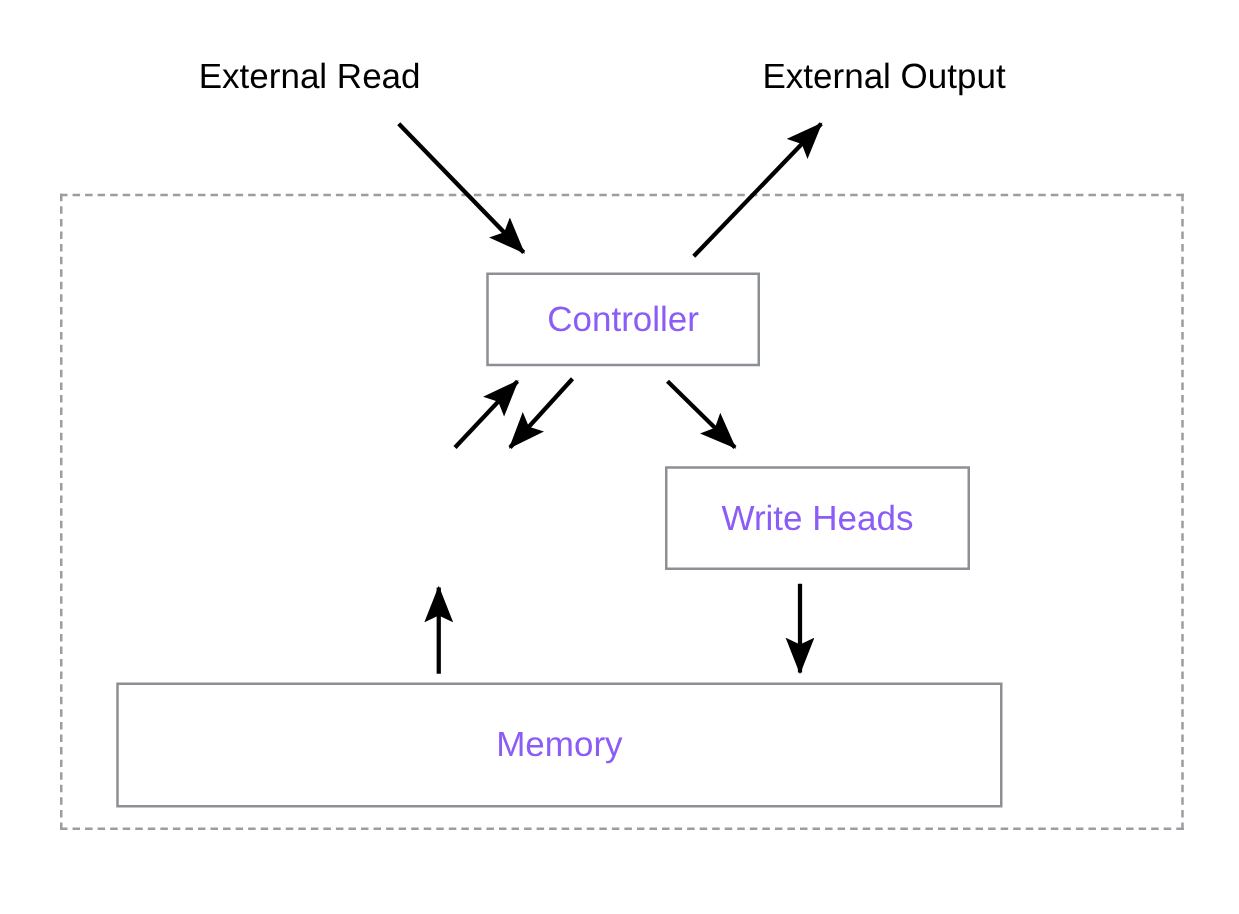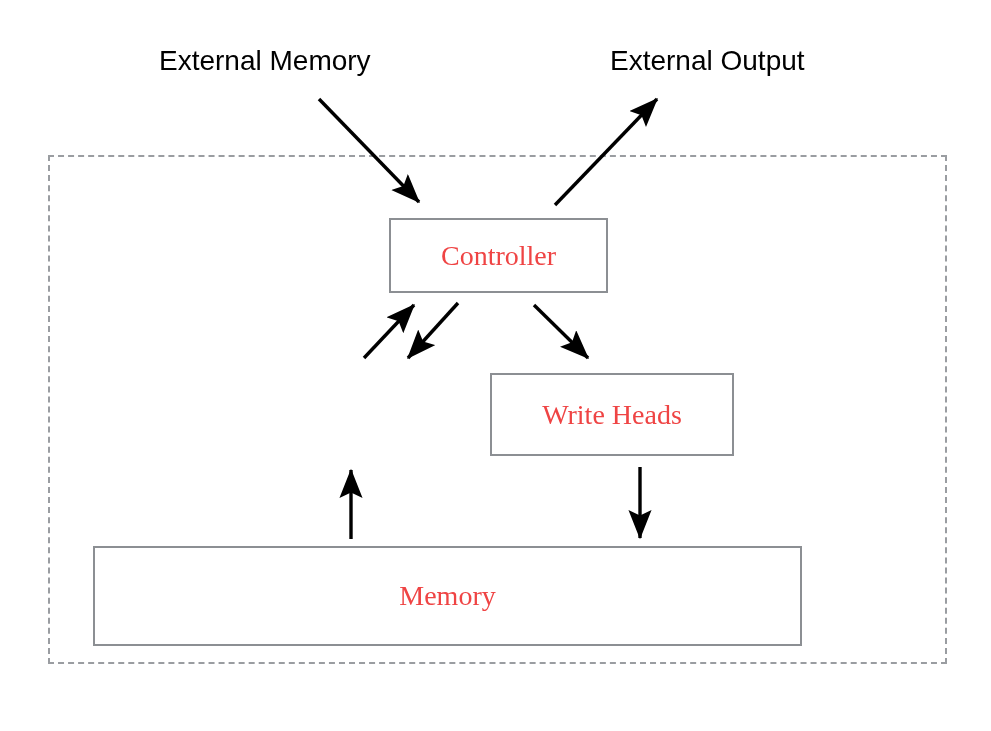--- a/index.html
+++ b/index.html
@@ -39,37 +39,37 @@
   .box {
     position: absolute;
     box-sizing: border-box;
     background: #ffffff;
     border: 2px solid #8c8f93;
     display: flex;
     align-items: center;
     justify-content: center;
   }
   .box-label {
-    font-family: Liberation Serif, serif;
+    font-family: Liberation Sans, sans-serif;
     font-size: 28px;
-    color: #ef4444;
+    color: #8b5cf6;
     white-space: nowrap;
     line-height: 1;
   }
   .dashed-frame {
     position: absolute;
     box-sizing: border-box;
     border: 2px dashed #9a9da1;
     background: transparent;
   }
   
   #frame-outer   { left: 48px;  top: 155px; width: 899px; height: 509px; }
   #box-controller{ left: 389px; top: 218px; width: 219px; height: 75px; }
   #box-read      { left: 231px; top: 373px; width: 242px; height: 83px; }
-  #box-write     { left: 490px; top: 373px; width: 244px; height: 83px; text-align: right; }
+  #box-write     { left: 532px; top: 373px; width: 244px; height: 83px; text-align: right; }
   #box-memory    { left: 93px;  top: 546px; width: 709px; height: 100px; }
   #lbl-ext-in    { left: 159px; top: 47px; }
   #lbl-ext-out   { left: 574px; top: 47px; margin-left: 36px; }
 </style>
 </head>
 <body>
 
 <div id="canvas">
 
   <div id="frame-outer" class="dashed-frame"></div>
@@ -85,21 +85,21 @@
       <line x1="319" y1="99" x2="419" y2="202" marker-end="url(#ah)"></line>
       <line x1="555" y1="205" x2="657" y2="99" marker-end="url(#ah)"></line>
       <line x1="364" y1="358" x2="414" y2="305" marker-end="url(#ah)"></line>
       <line x1="458" y1="303" x2="408" y2="358" marker-end="url(#ah)"></line>
       <line x1="534" y1="305" x2="588" y2="358" marker-end="url(#ah)"></line>
       <line x1="351" y1="539" x2="351" y2="470" marker-end="url(#ah)"></line>
       <line x1="640" y1="467" x2="640" y2="538" marker-end="url(#ah)"></line>
     </g>
   </svg>
 
-  <div id="lbl-ext-in" class="label ext-label">External Memory</div>
+  <div id="lbl-ext-in" class="label ext-label">External Read</div>
 
   <div id="lbl-ext-out" class="label ext-label">External Output</div>
 
   <div id="box-controller" class="box">
     <span class="box-label">Controller</span>
   </div>
 
 
   <div id="box-write" class="box">
     <span class="box-label">Write Heads</span>

